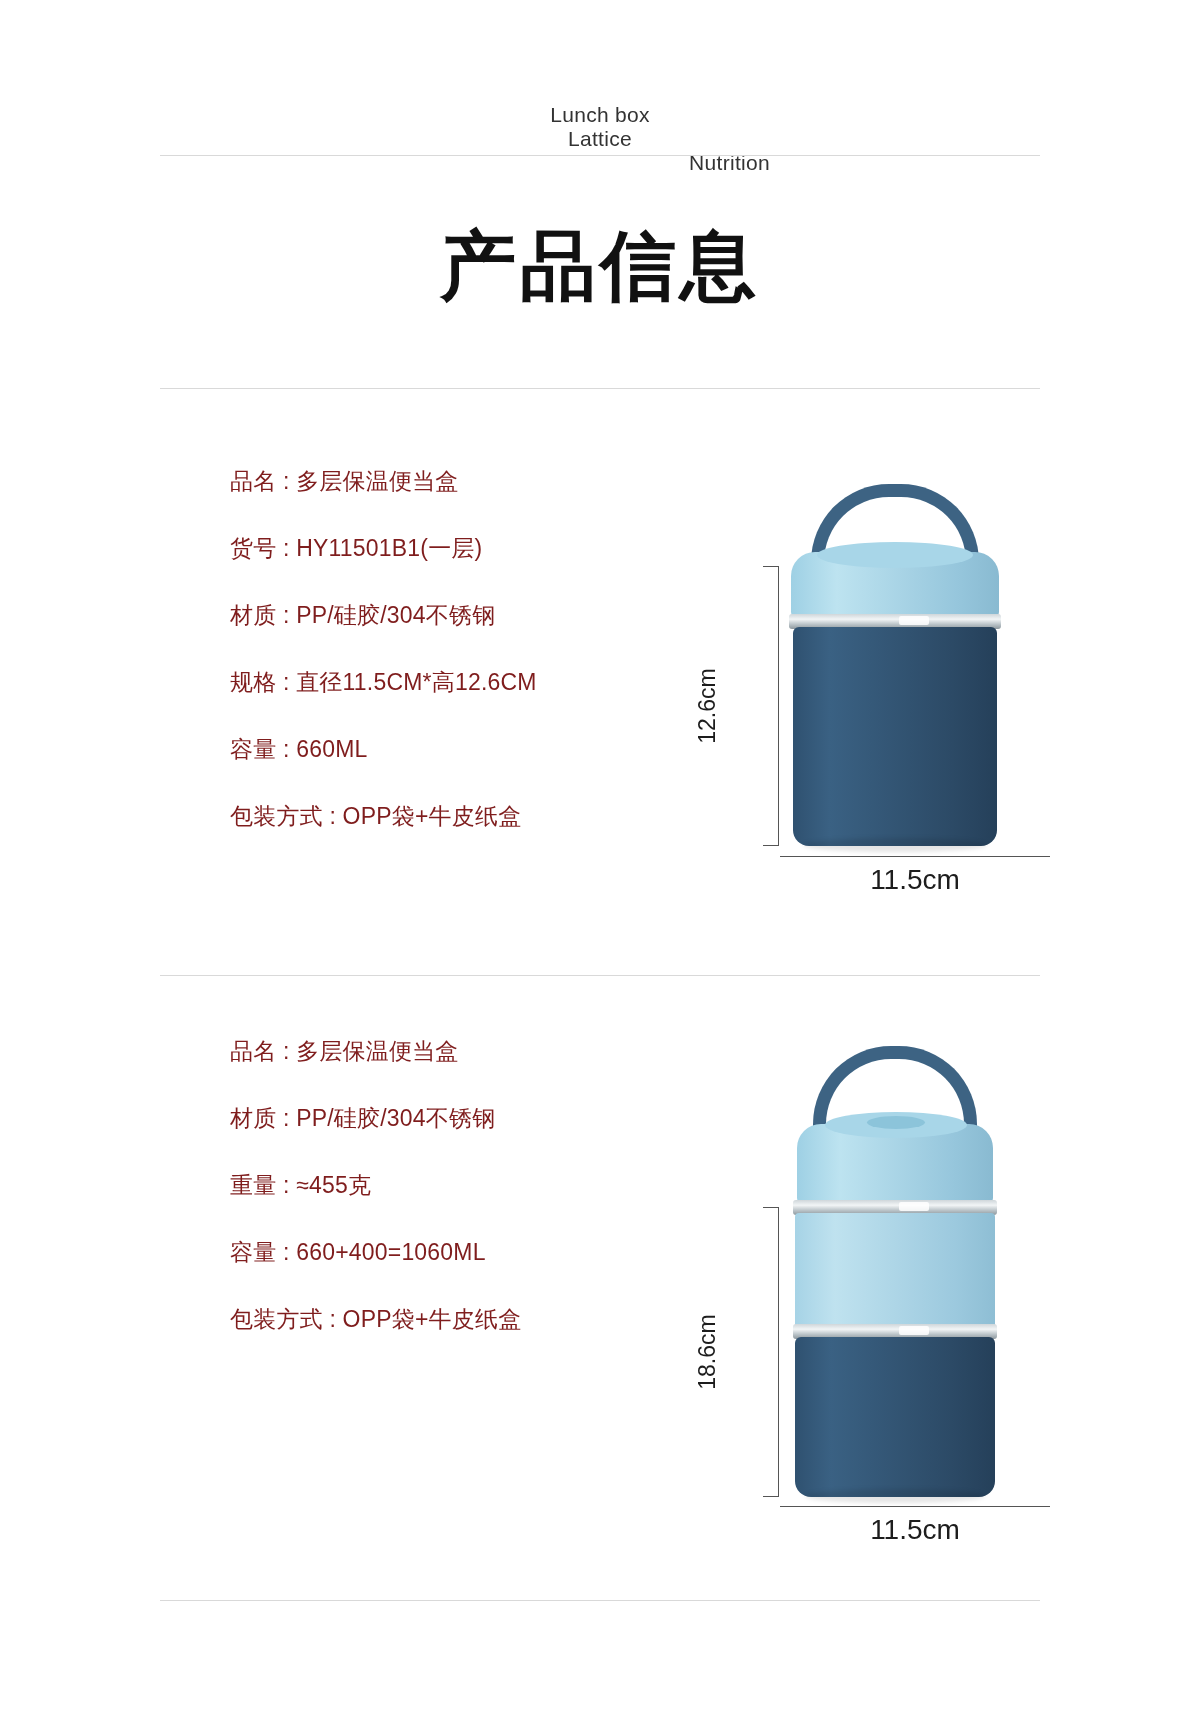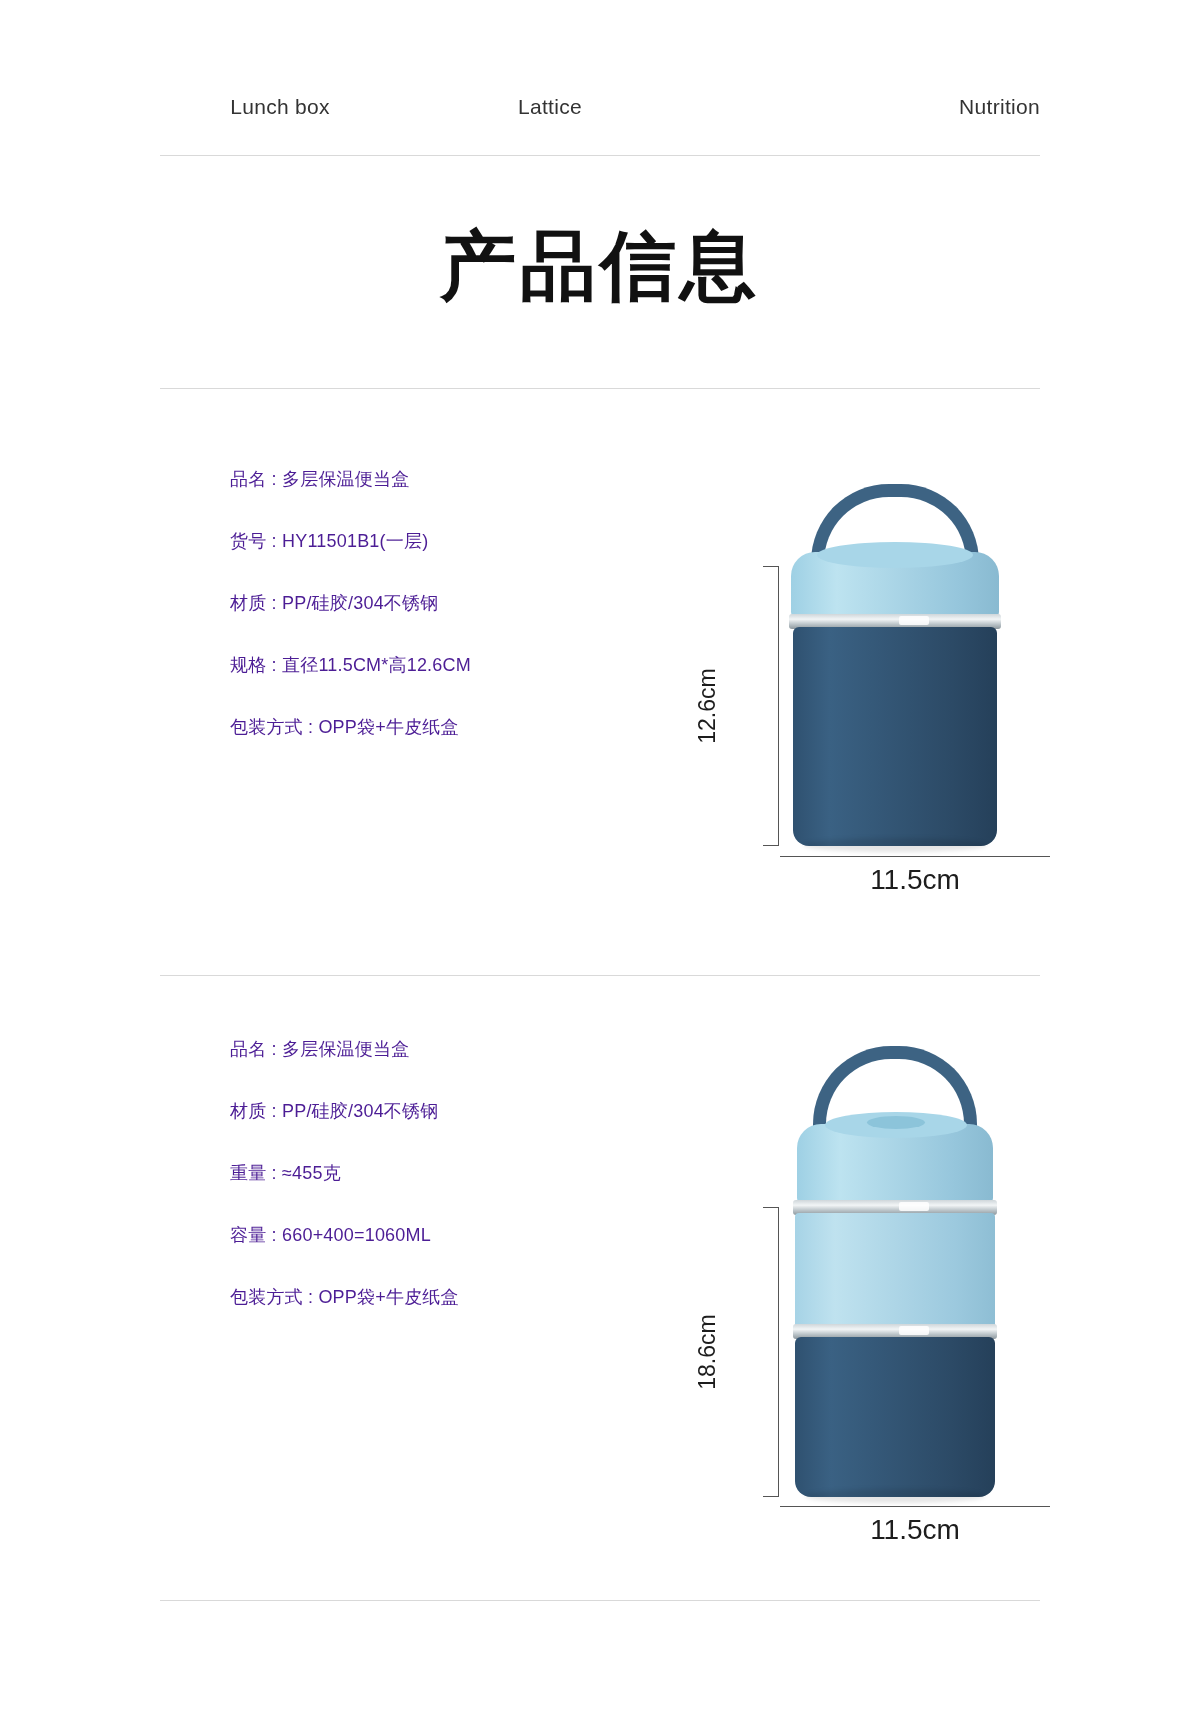--- a/index.html
+++ b/index.html
@@ -11,24 +11,25 @@
     font-family: "Liberation Sans", sans-serif;
     color: #1a1a1a;
     position: relative;
     overflow: hidden;
   }
 
   
   .topnav {
     position: absolute;
     left: 160px;
-    top: 95px;
+    top: 103px;
     width: 880px;
     display: flex;
     align-items: center;
+    flex-direction: column;
   }
   .topnav-item {
     font-size: 21px;
     color: #333333;
     letter-spacing: .3px;
     white-space: nowrap;
   }
   .topnav-item.n1 { width: 240px; text-align: center; }
   .topnav-item.n2 { width: 300px; text-align: center; }
   .topnav-item.n3 { width: 340px; text-align: right; }
@@ -68,22 +69,22 @@
   .block.b1 { top: 470px; height: 480px; }
   .block.b2 { top: 1040px; height: 520px; }
 
   .spec-list {
     position: absolute;
     left: 70px;
     top: 0;
     width: 430px;
   }
   .spec-line {
-    font-size: 18px;
-    color: #4c1d95;
+    font-size: 23px;
+    color: #7f1d1d;
     line-height: 1;
     margin-bottom: 44px;
     white-space: nowrap;
     letter-spacing: .2px;
   }
 
   
   .figure {
     position: absolute;
     top: 0;
@@ -219,20 +220,21 @@
 <div class="page-title">产品信息</div>
 <div class="rule r2"></div>
 
 <div class="block b1">
 
   <div class="spec-list">
     <div class="spec-line">品名 : 多层保温便当盒</div>
     <div class="spec-line">货号 : HY11501B1(一层)</div>
     <div class="spec-line">材质 : PP/硅胶/304不锈钢</div>
     <div class="spec-line">规格 : 直径11.5CM*高12.6CM</div>
+    <div class="spec-line">容量 : 660ML</div>
     <div class="spec-line">包装方式 : OPP袋+牛皮纸盒</div>
   </div>
 
   <div class="figure f1">
 
     <div class="vdim" style="left:118px; top:96px; height:280px;">
       <div class="vline"></div>
       <div class="tick t-top"></div>
       <div class="tick t-bot"></div>
       <div class="vlabel">12.6cm</div>

